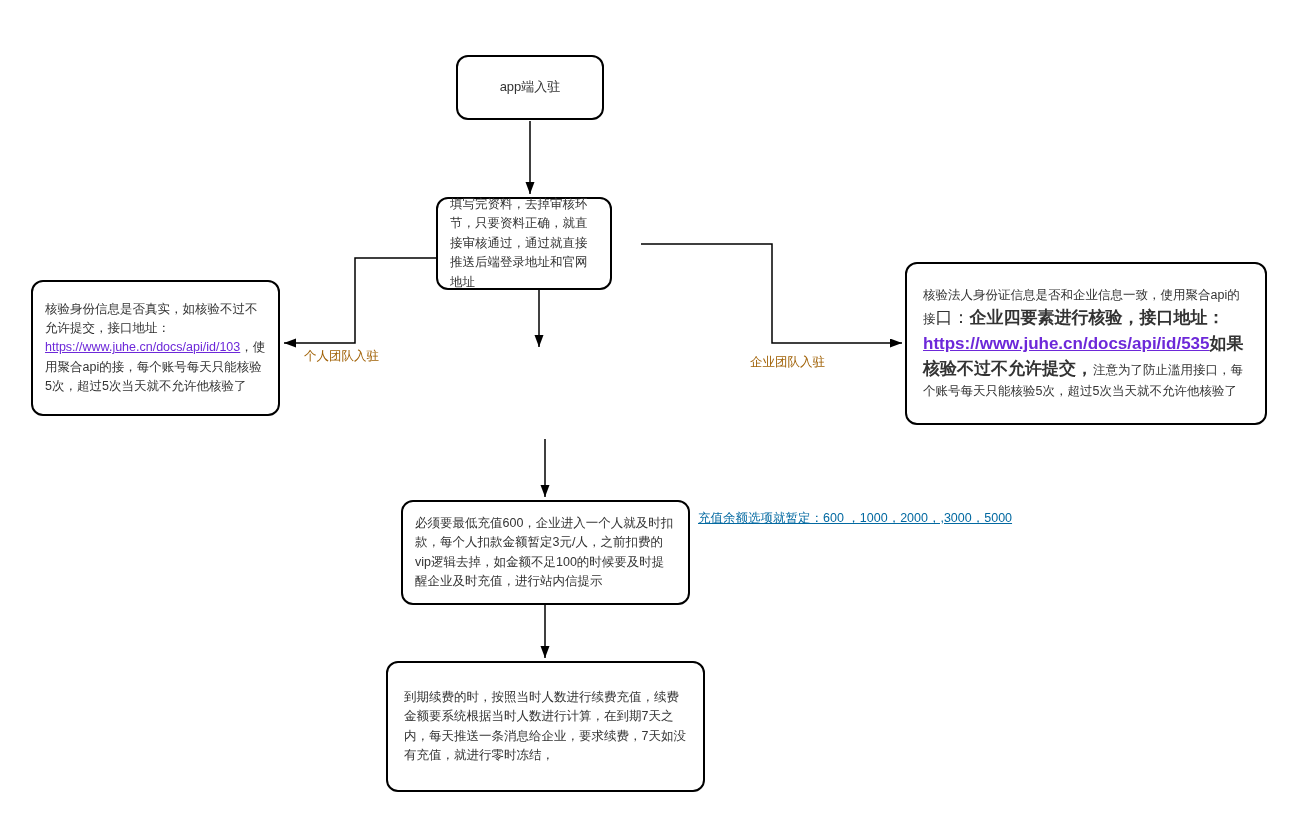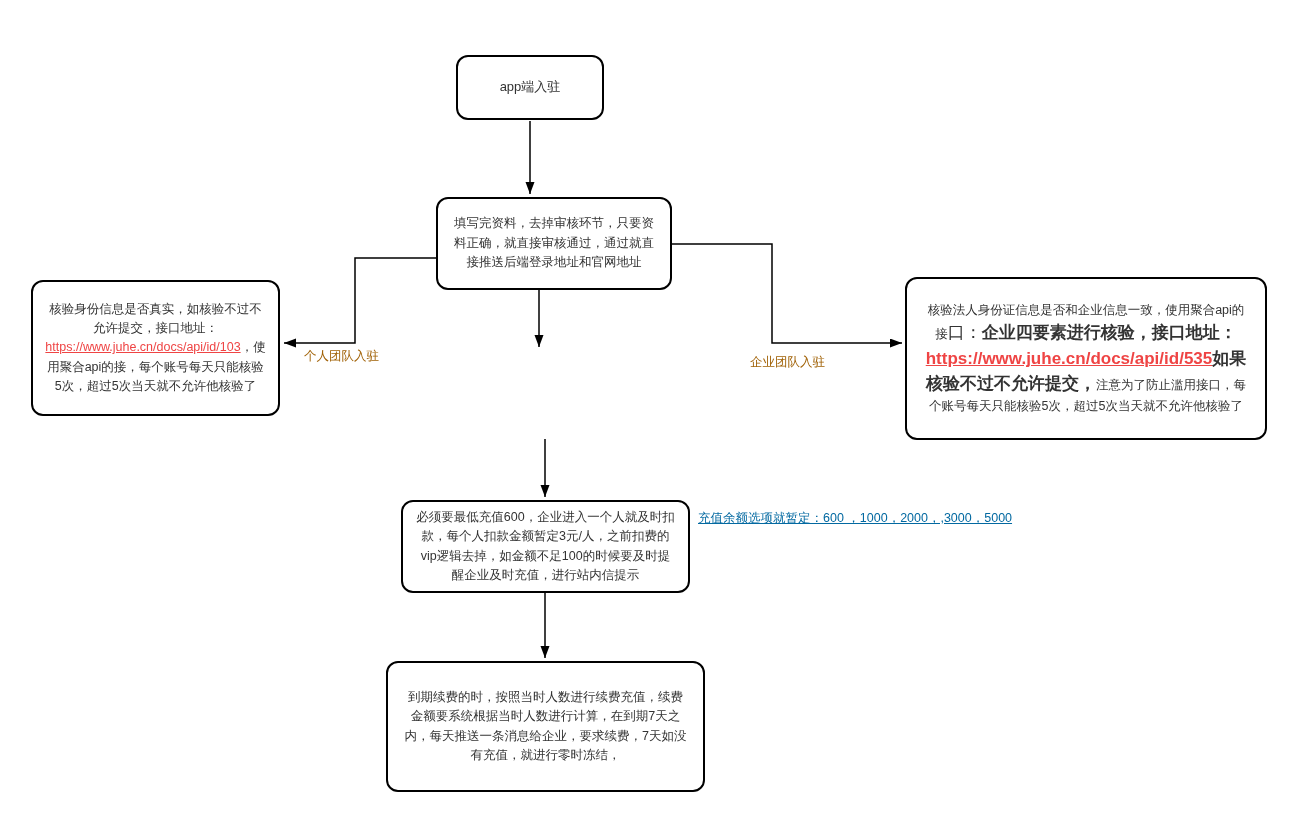--- a/index.html
+++ b/index.html
@@ -4,25 +4,25 @@
 <style>
   html,body{margin:0;padding:0;background:#fff;}
   .canvas{
     position:relative;width:1296px;height:840px;background:#ffffff;
     font-family:"Liberation Sans",sans-serif;color:#333;overflow:hidden;
   }
   .arrows{position:absolute;left:0;top:0;width:1296px;height:840px;}
   .node{
     position:absolute;border:2px solid #000;background:#fff;
     display:flex;align-items:center;justify-content:center;
-    text-align:center;font-size:12.5px;line-height:1.55;
+    text-align:left;font-size:12.5px;line-height:1.55;
     box-sizing:border-box;padding:8px 12px;
   }
   .rounded{border-radius:12px;}
-  .link{color:#ef4444;text-decoration:underline;}
+  .link{color:#6d28d9;text-decoration:underline;}
   .big{font-size:17px;font-weight:bold;line-height:1.5;}
   .big-normal{font-size:17px;font-weight:normal;line-height:1.5;}
   .edge-label{position:absolute;font-size:12.5px;color:#a16207;white-space:nowrap;}
   .annotation{
     position:absolute;font-size:12.5px;color:#0369a1;white-space:nowrap;
     text-decoration:underline;
   }
 </style>
 </head>
 <body>
@@ -40,38 +40,38 @@
     <path d="M545,439 L545,497" stroke="#000" stroke-width="1.5" fill="none" marker-end="url(#ah)"></path>
     <path d="M545,593 L545,658" stroke="#000" stroke-width="1.5" fill="none" marker-end="url(#ah)"></path>
     <path d="M436,258 L355,258 L355,343 L284,343" stroke="#000" stroke-width="1.5" fill="none" marker-end="url(#ah)"></path>
     <path d="M641,244 L772,244 L772,343 L902,343" stroke="#000" stroke-width="1.5" fill="none" marker-end="url(#ah)"></path>
   </svg>
 
   <div class="node rounded" style="left:456px;top:55px;width:148px;height:65px;font-size:13px;">
     <span>app端入驻</span>
   </div>
 
-  <div class="node rounded" style="left:436px;top:197px;width:236px;height:93px;">
+  <div class="node rounded" style="left:436px;top:197px;width:176px;height:93px;">
     <span>填写完资料，去掉审核环节，只要资料正确，就直接审核通过，通过就直接推送后端登录地址和官网地址</span>
   </div>
 
   <div class="node rounded" style="left:31px;top:280px;width:249px;height:136px;padding:10px 12px;">
     <span>
       <span>核验身份信息是否真实，如核验不过不允许提交，接口地址：</span><span class="link">https://www.juhe.cn/docs/api/id/103</span><span>，使用聚合api的接，每个账号每天只能核验5次，超过5次当天就不允许他核验了</span>
     </span>
   </div>
 
-  <div class="node rounded" style="left:905px;top:277px;width:362px;height:163px;padding:10px 16px;">
+  <div class="node rounded" style="left:905px;top:262px;width:362px;height:163px;padding:10px 16px;">
     <span>
       <span>核验法人身份证信息是否和企业信息一致，使用聚合api的接</span><span class="big-normal">口：</span><span class="big">企业四要素进行核验，接口地址：</span><span class="big link">https://www.juhe.cn/docs/api/id/535</span><span class="big">如果核验不过不允许提交，</span><span>注意为了防止滥用接口，每个账号每天只能核验5次，超过5次当天就不允许他核验了</span>
     </span>
   </div>
 
 
-  <div class="node rounded" style="left:401px;top:500px;width:289px;height:93px;">
+  <div class="node rounded" style="left:401px;top:500px;width:289px;height:105px;">
     <span>必须要最低充值600，企业进入一个人就及时扣款，每个人扣款金额暂定3元/人，之前扣费的vip逻辑去掉，如金额不足100的时候要及时提醒企业及时充值，进行站内信提示</span>
   </div>
 
   <div class="node rounded" style="left:386px;top:661px;width:319px;height:131px;padding:24px 16px;">
     <span>到期续费的时，按照当时人数进行续费充值，续费金额要系统根据当时人数进行计算，在到期7天之内，每天推送一条消息给企业，要求续费，7天如没有充值，就进行零时冻结，</span>
   </div>
 
   <span class="edge-label" style="left:304px;top:348px;">个人团队入驻</span>
   <span class="edge-label" style="left:750px;top:354px;">企业团队入驻</span>
 

